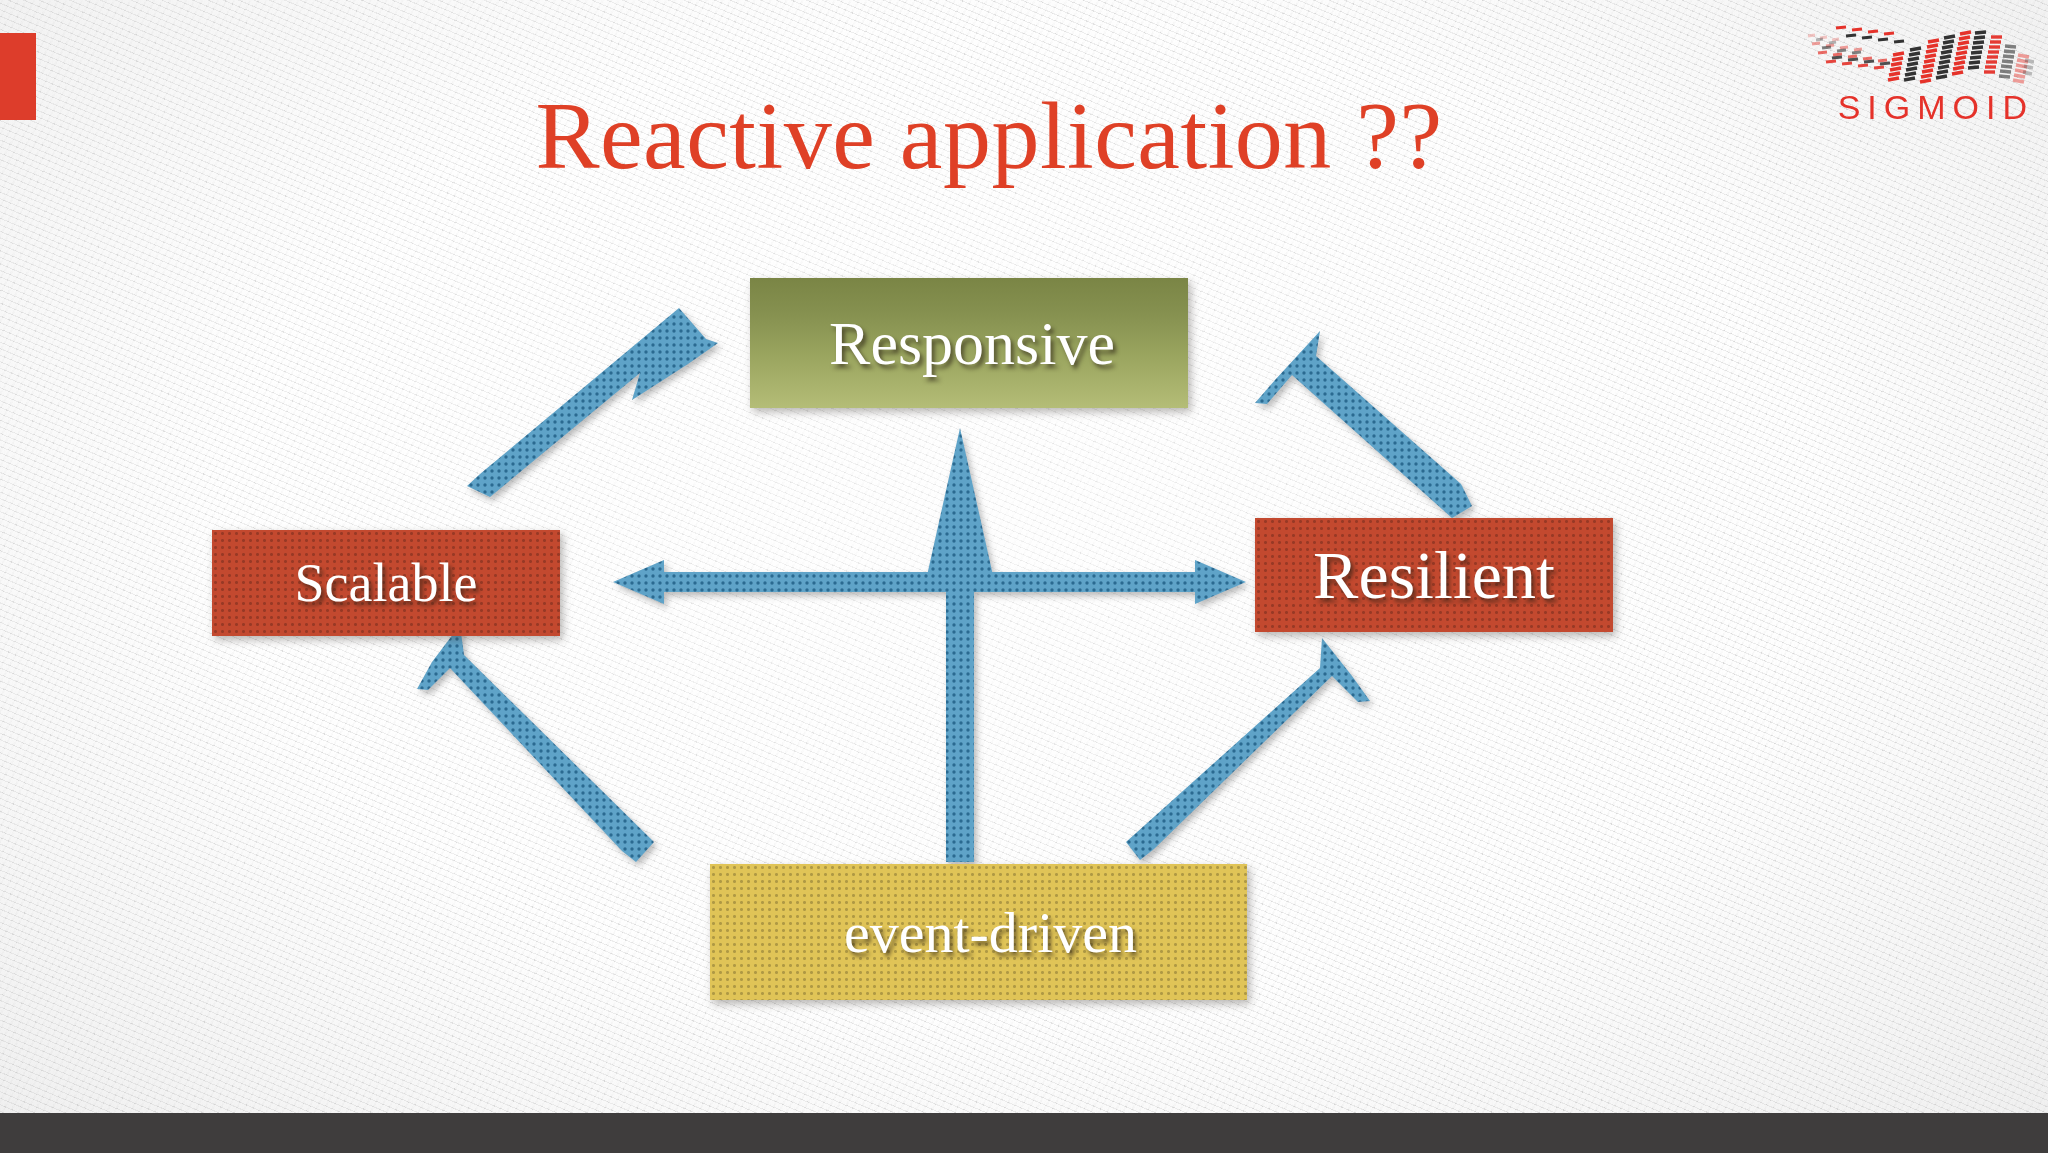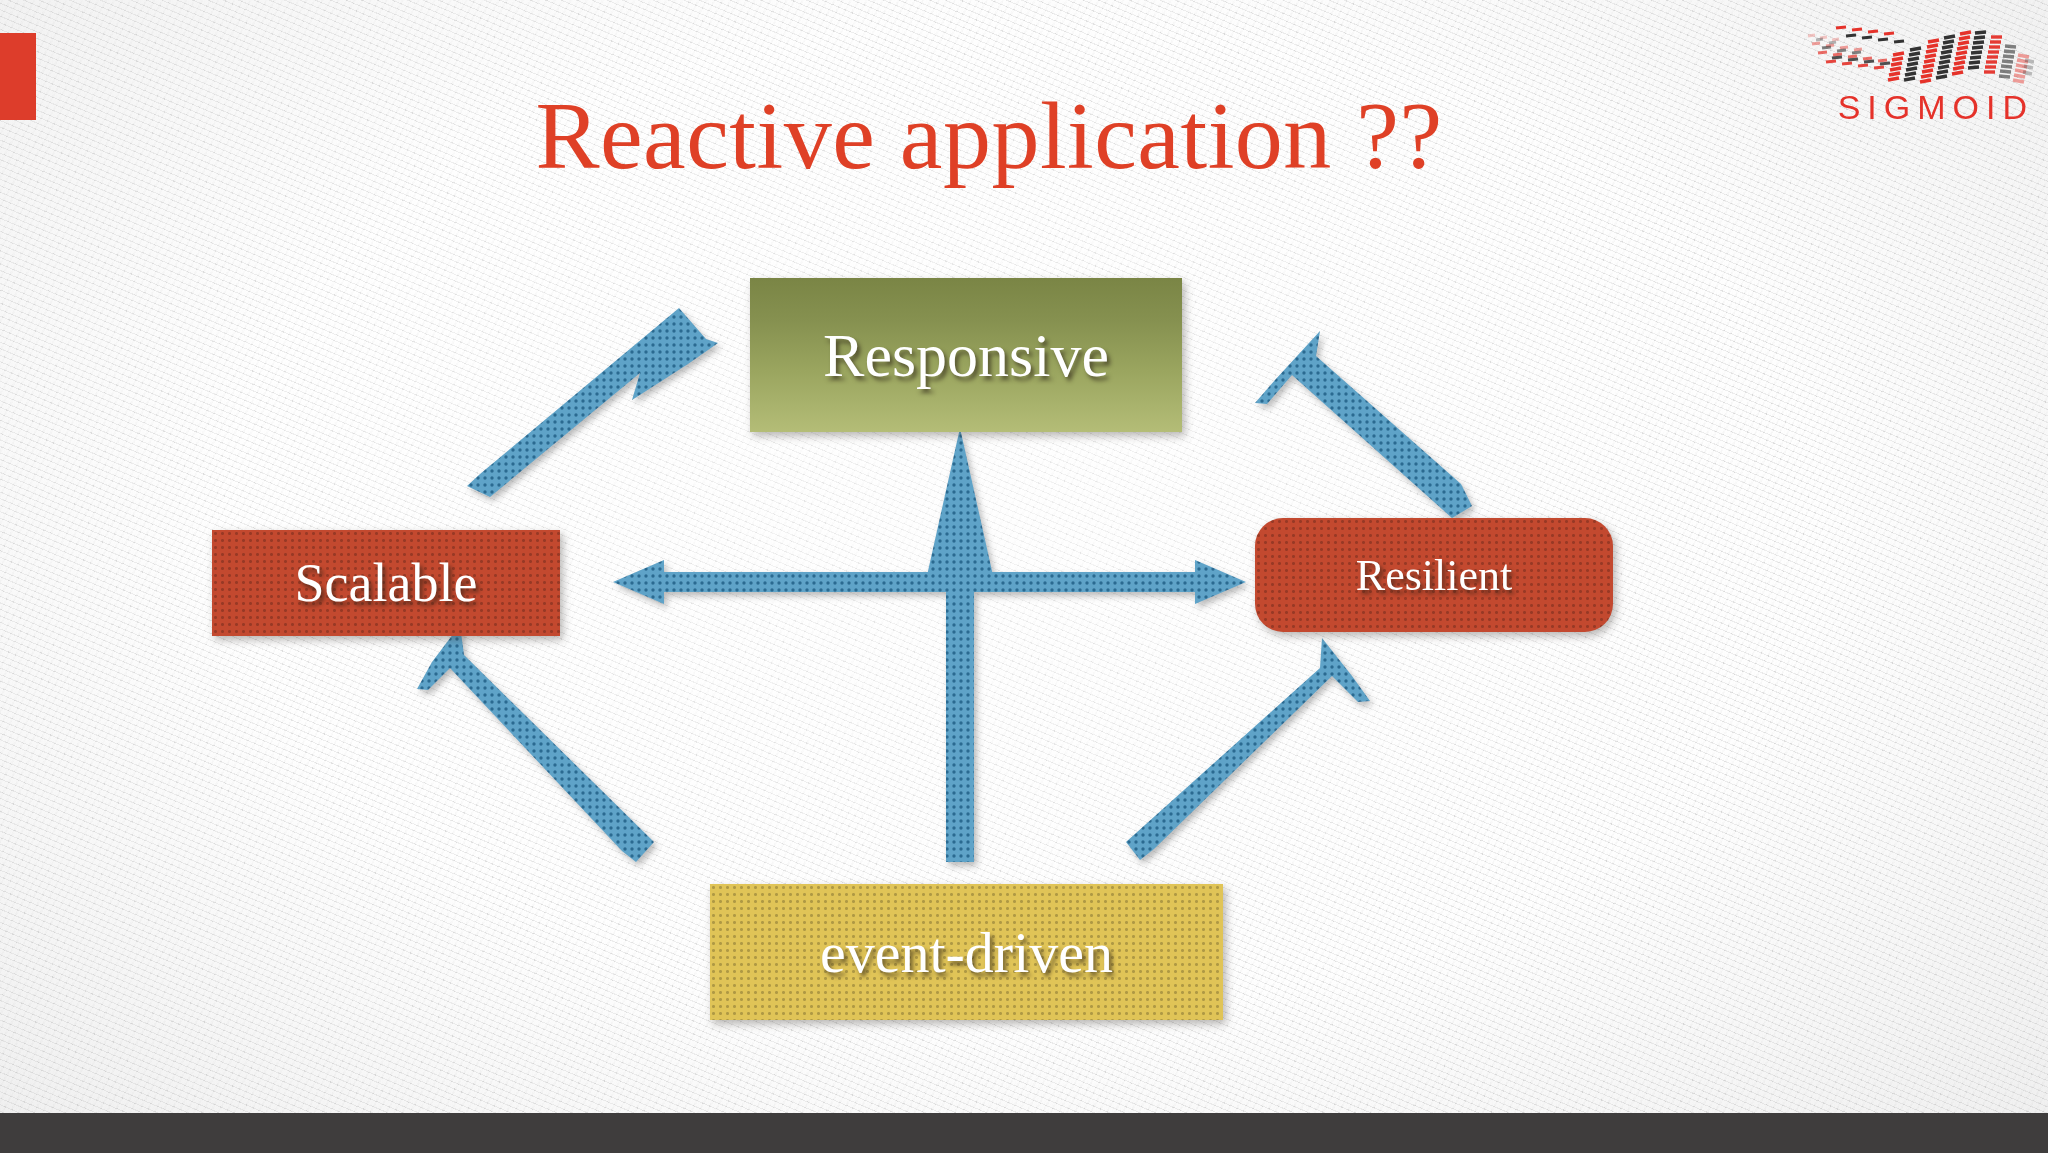--- a/index.html
+++ b/index.html
@@ -74,39 +74,40 @@
 
   
   .dots{
     position:absolute;inset:0;z-index:1;
     background-image:radial-gradient(rgba(0,0,0,.22) 1.3px, transparent 1.6px);
     background-size:7px 7px;
     background-position:0 0;
   }
 
   #node-responsive{
-    left:750px;top:278px;width:432px;height:154px;
+    left:750px;top:278px;width:432px;height:130px;
     background:linear-gradient(to bottom,#7a8545 0%,#869150 28%,#9aa55f 60%,#b4bd77 100%);
     font-size:62px;
+    padding-left:6px;
   }
   #node-scalable{
     left:212px;top:530px;width:348px;height:106px;
     background:#c3492f;
     font-size:54px;
   }
   #node-resilient{
     left:1255px;top:518px;width:358px;height:114px;
     background:#c3492f;
-    font-size:44px;
-    border-radius:28px;
+    font-size:68px;
   }
   #node-event{
-    left:710px;top:884px;width:513px;height:136px;
+    left:710px;top:864px;width:513px;height:136px;
     background:#e0c457;
     font-size:58px;
+    padding-left:24px;
   }
 
   
   #arrows{position:absolute;left:0;top:0;width:2048px;height:1153px;pointer-events:none;}
 </style>
 </head>
 <body>
 
 <div id="slide">
 

